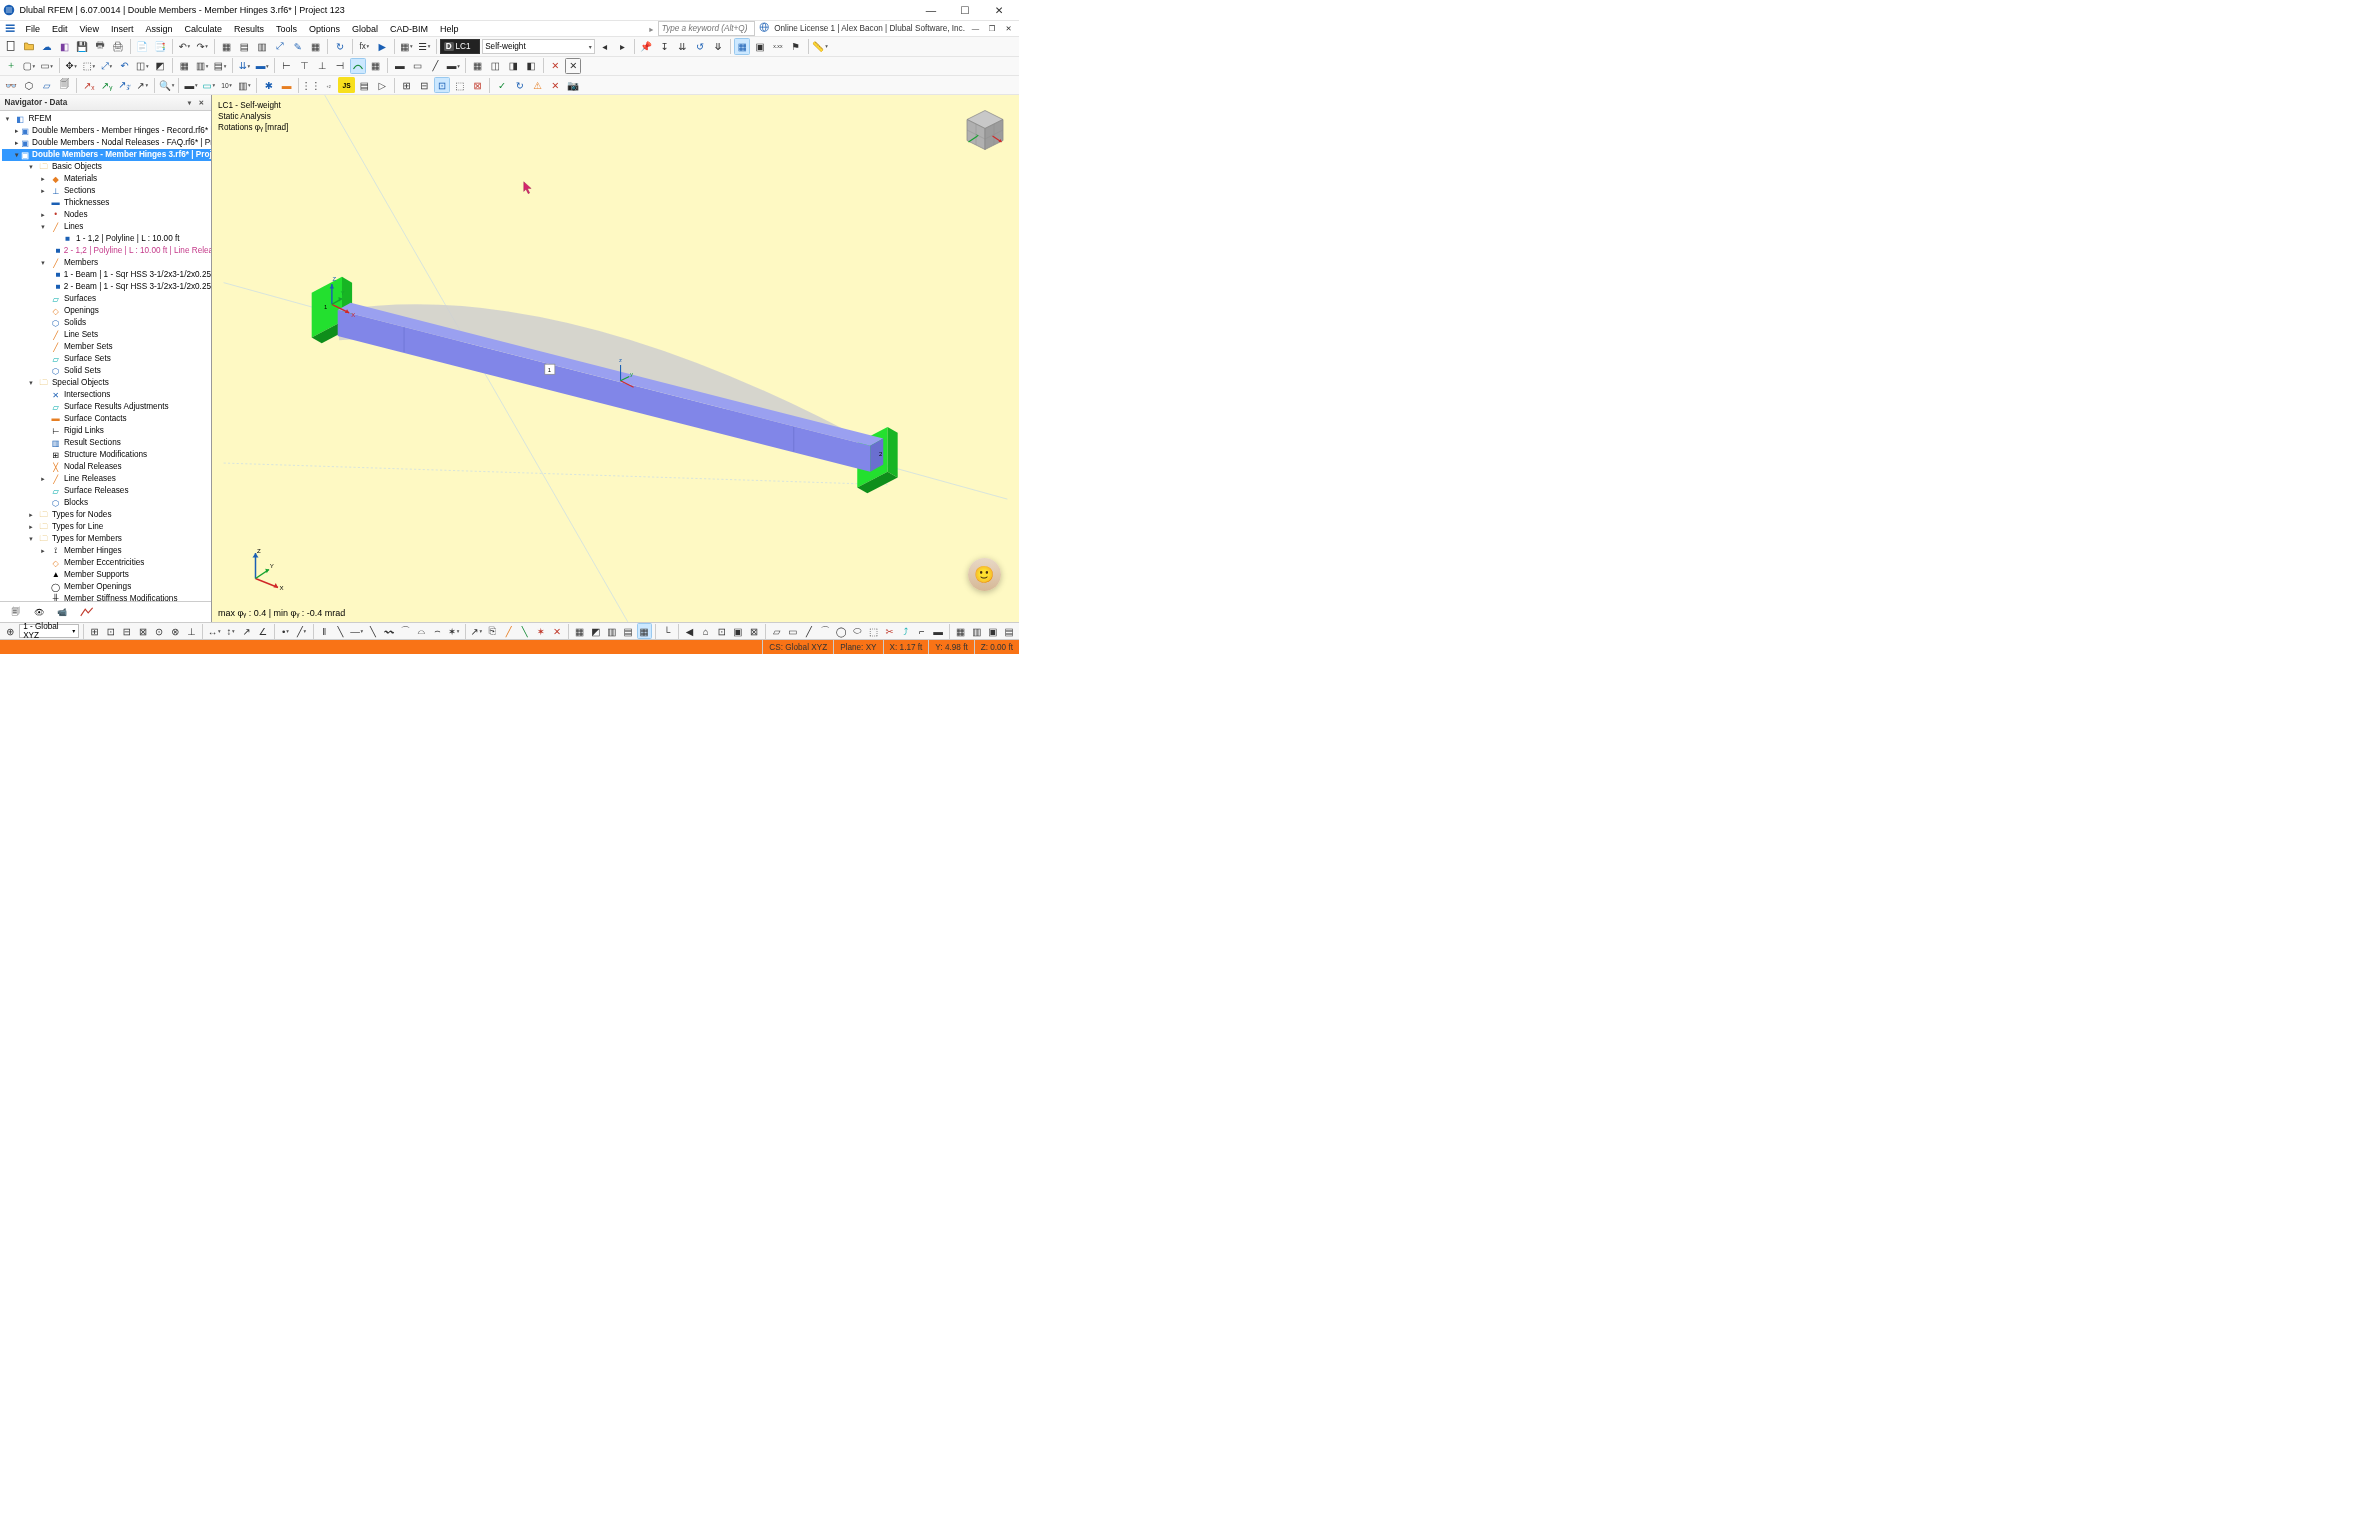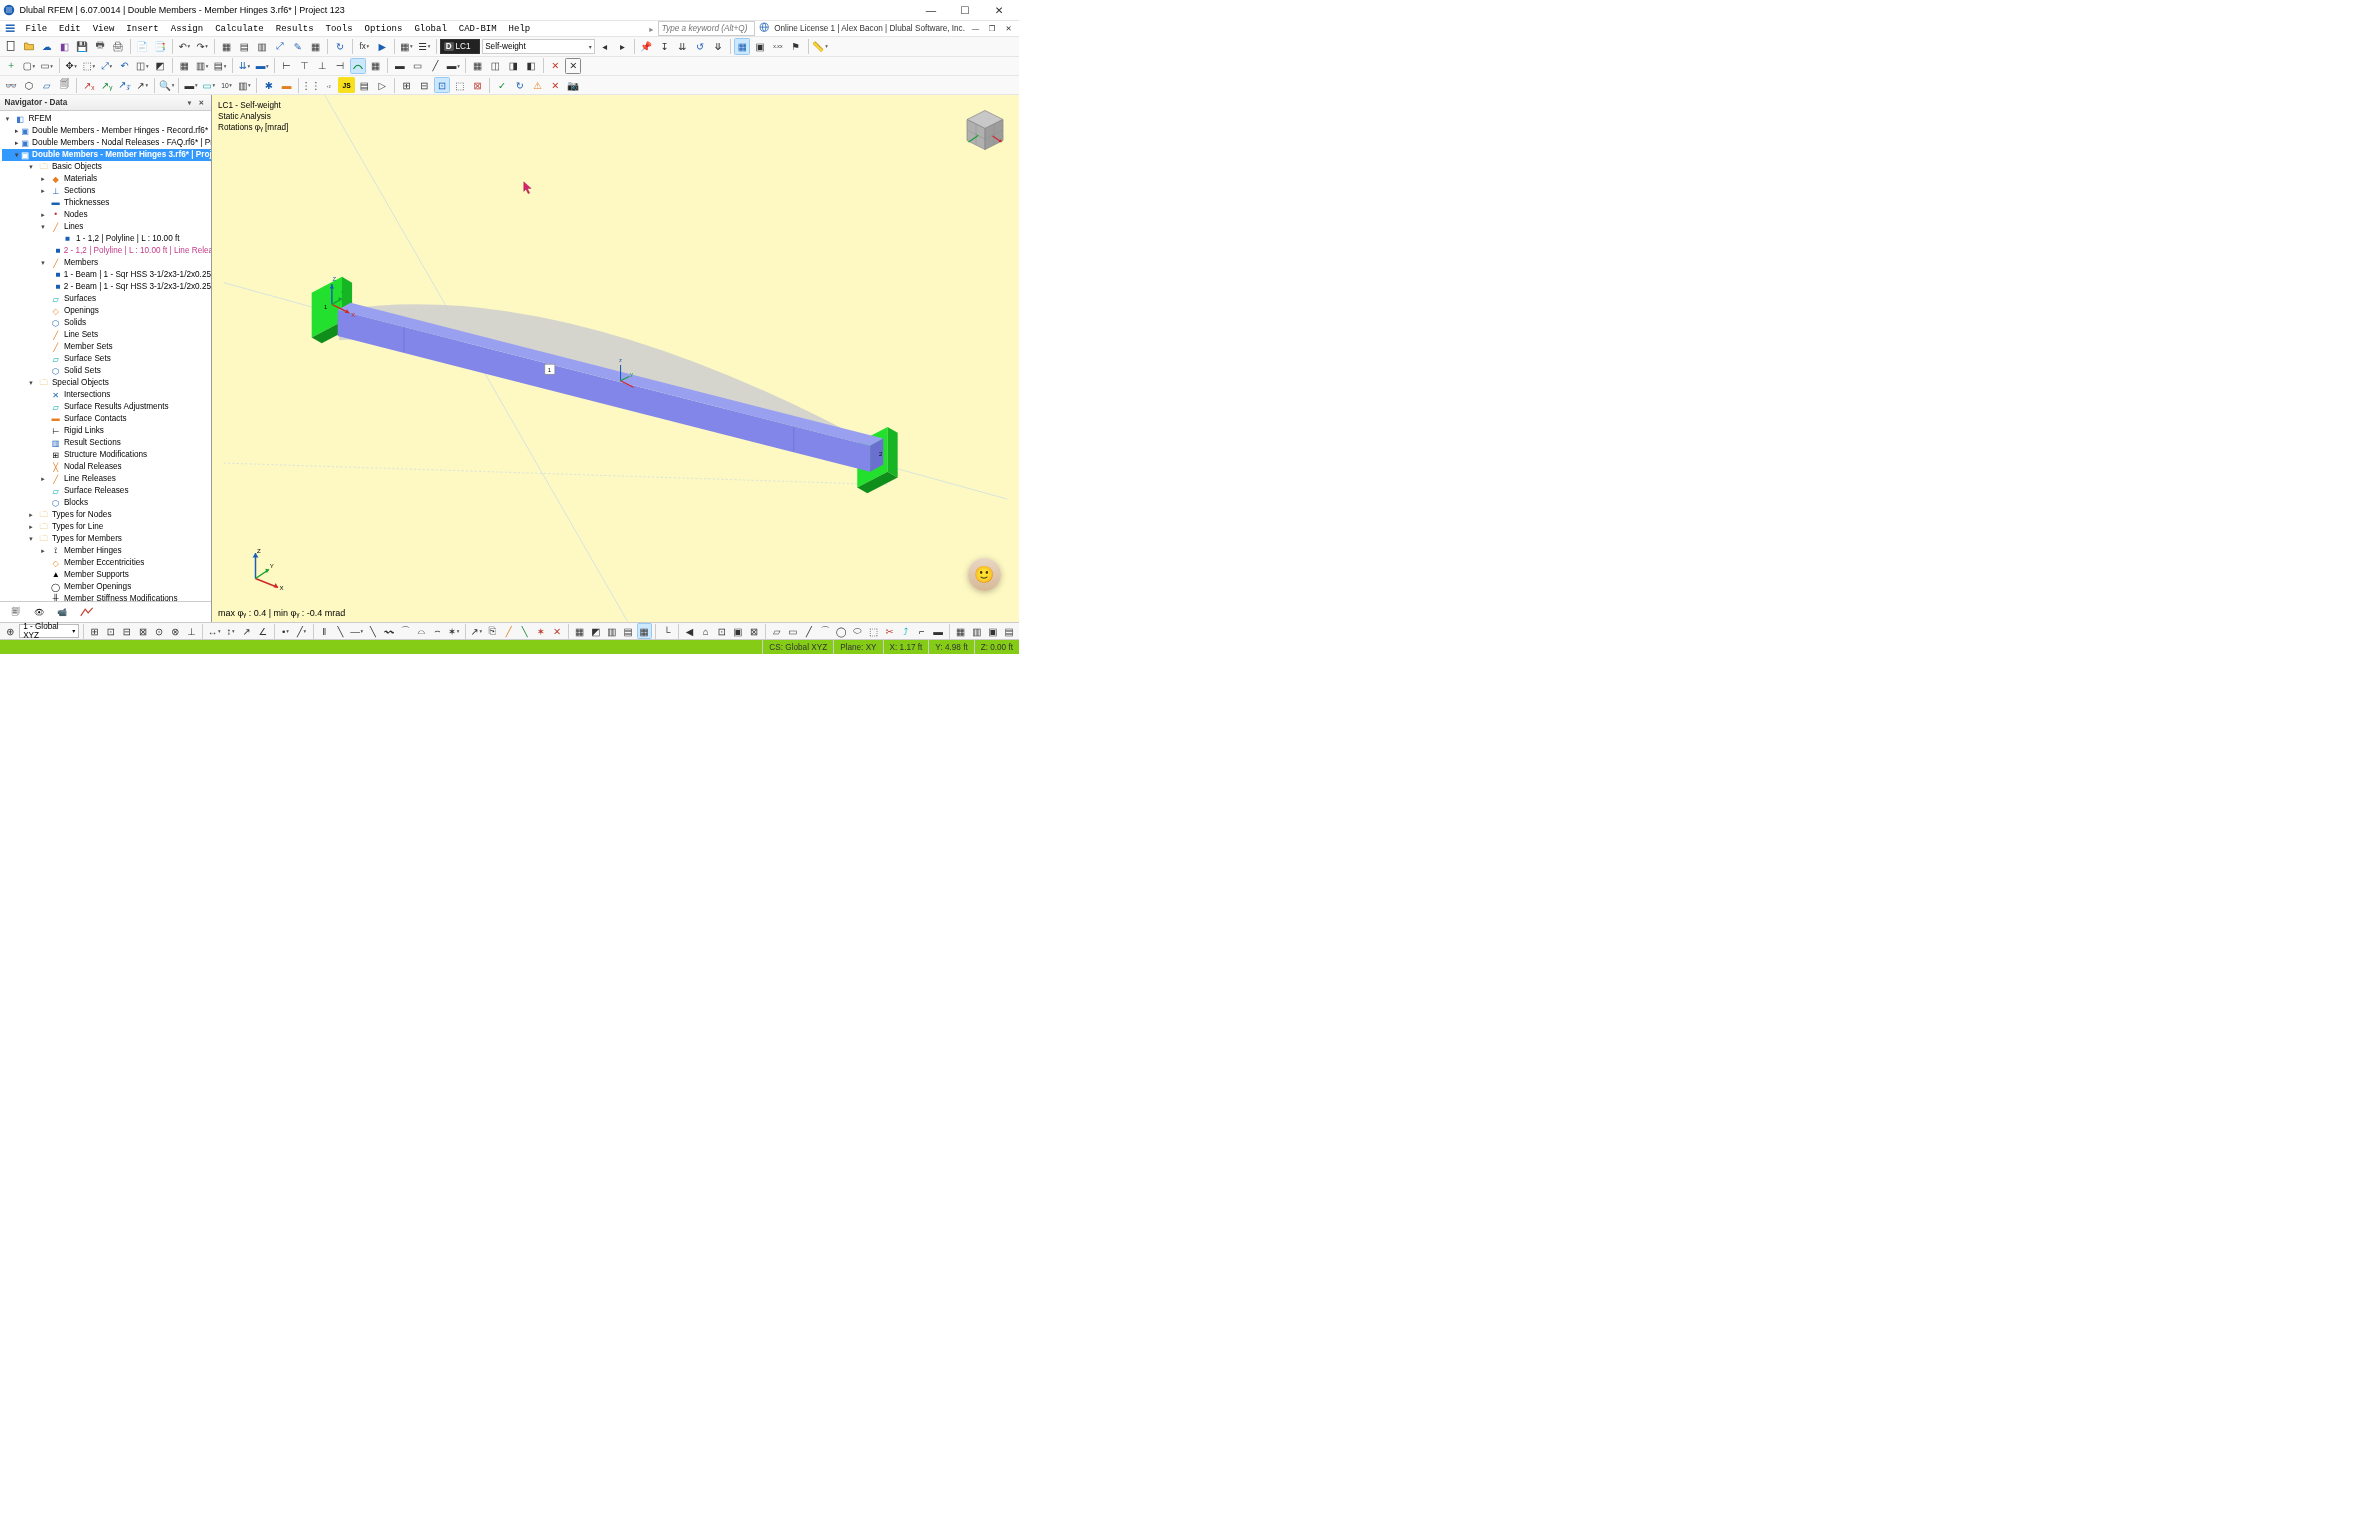--- a/index.html
+++ b/index.html
@@ -8,21 +8,21 @@
     
     .titlebar { height: 21px; background: #fff; display: flex; align-items: center; padding: 0 3px; border-bottom: 0.7px solid #e5e5e5; }
     .titlebar .app-icon { width: 12px; height: 12px; margin-right: 4.5px; display:flex;align-items:center;justify-content:center;}
     .titlebar .title-text { flex: 0 0 auto; font-size: 9px; }
     .titlebar .spacer { flex: 1; }
     .win-btn { width: 34px; height: 21px; display:flex; align-items:center; justify-content:center; font-size:10.4px; color:#333; }
 
     
     .menubar { height: 16.3px; background:#fff; display:flex; align-items:center; padding:0 1.5px; border-bottom:0.7px solid #e5e5e5; position:relative;}
     .menubar .menu-left { display:flex; align-items:center; height:100%; }
-    .menubar .menu-item { padding: 2px 6px; font-size: 9px; font-family: Liberation Mono, monospace; }
+    .menubar .menu-item { padding: 2px 6px; font-size: 9px; }
     .menubar .menu-right { position:absolute; right:4.5px; top:0; height:100%; display:flex; align-items:center; gap:4.5px; font-size:8.2px; color:#333; }
     .menubar .keyword-box { border:0.7px solid #ccc; width:97px; padding:2px 3px; font-style:italic; color:#888; }
     .menubar .small-win { width:12px; height:12px; display:flex; align-items:center; justify-content:center; font-size:7.4px; }
 
     
     .toolbar { height: 19.3px; background:#f9f9f9; display:flex; align-items:center; padding:0 3px; gap:1.5px; border-bottom:0.7px solid #e5e5e5; }
     .toolbar.tb2 { height:19.3px; }
     .tbtn { width:16.3px; height:16.3px; display:flex; align-items:center; justify-content:center; border:0.7px solid transparent; font-size:9.7px; color:#333; border-radius:1.5px; cursor:default;}
     .tbtn.sel { background:#cce8ff; border-color:#99c9ef; }
     .tbtn svg { width:12px;height:12px; }
@@ -69,21 +69,21 @@
     .beam-svg { position:absolute; left:0; top:0; width:100%; height:100%; }
     .axis-triad { position:absolute; left:30px; bottom:30px; width:45px; height:45px;}
     .cursor-red { position:absolute; left:311px; top:86px; width:10.4px; height:13.4px; pointer-events:none;}
     .minmax-label { position:absolute; left:6px; bottom:4.5px; font-size:9px; color:#000;}
 
     
     .bottombar { height:17px; background:#f7f7f7; border-top:0.7px solid #ccc; display:flex; align-items:center; padding:0 3px; gap:1.5px;}
     .coord-combo { border:0.7px solid #bbb; background:#fff; height:13.4px; display:flex;align-items:center; padding:0 3px; gap:3px; font-size:8.2px; width:67px;}
 
     
-    .statusbar { height:15px; background:#84cc16; border-top:0.7px solid #ccc; display:flex; align-items:center; font-size:8.2px; color:#333;}
+    .statusbar { height:15px; background:#f97316; border-top:0.7px solid #ccc; display:flex; align-items:center; font-size:8.2px; color:#333;}
     .statusbar .seg { padding:0 6px; border-left:0.7px solid #ccc; height:100%; display:flex; align-items:center; white-space:nowrap;}
     .statusbar .seg:first-child{border-left:none;}
     .statusbar .flex{flex:1;}
 
     
     .avatar-float { position:absolute; right:18px; bottom:31px; width:33px;height:33px; border-radius:50%; background:linear-gradient(#e8d8c6,#d6b896); box-shadow:0 1.5px 6px rgba(0,0,0,.25); display:flex;align-items:center;justify-content:center; }
     .avatar-float .face{ font-size:16.3px;}
   </style>
 </head>
 <body>

